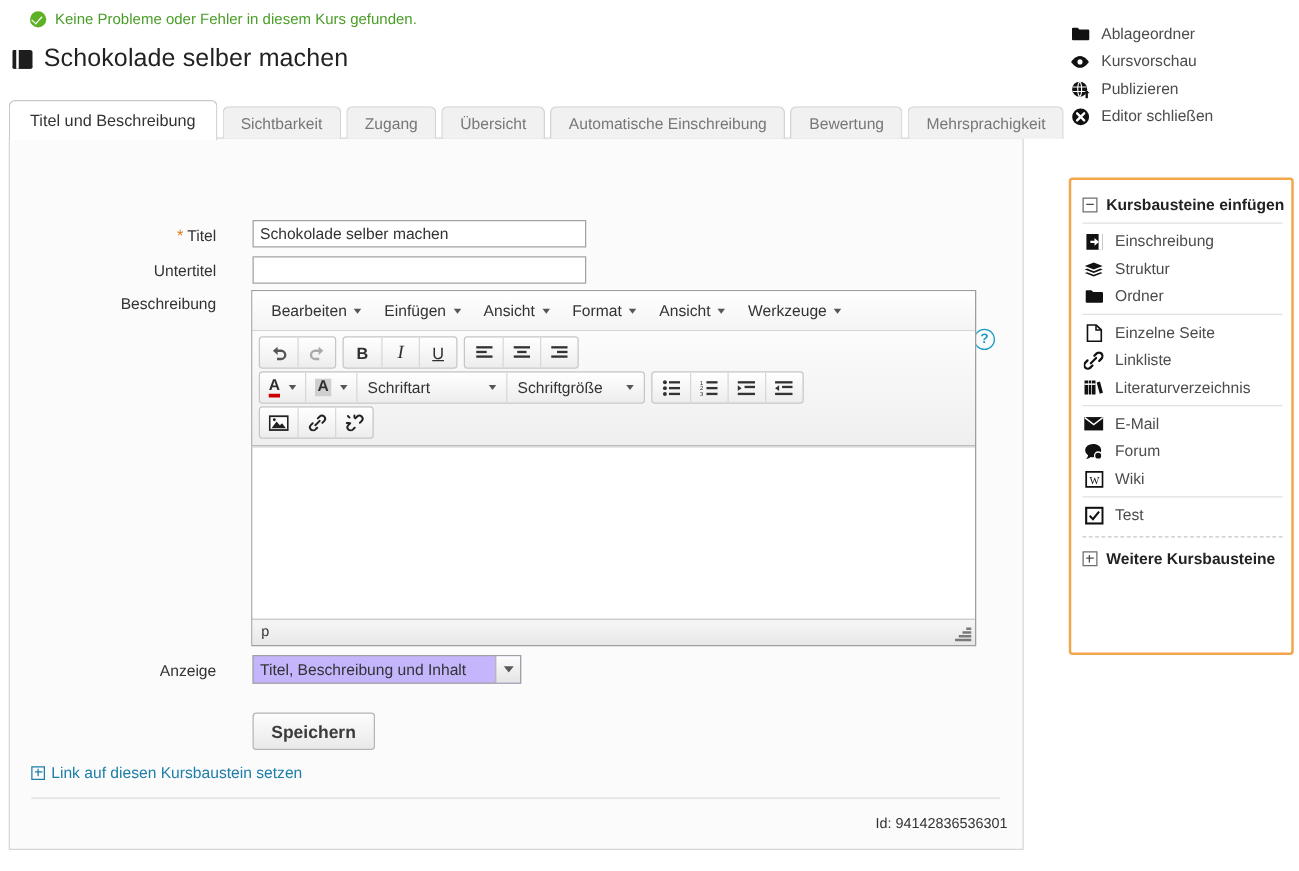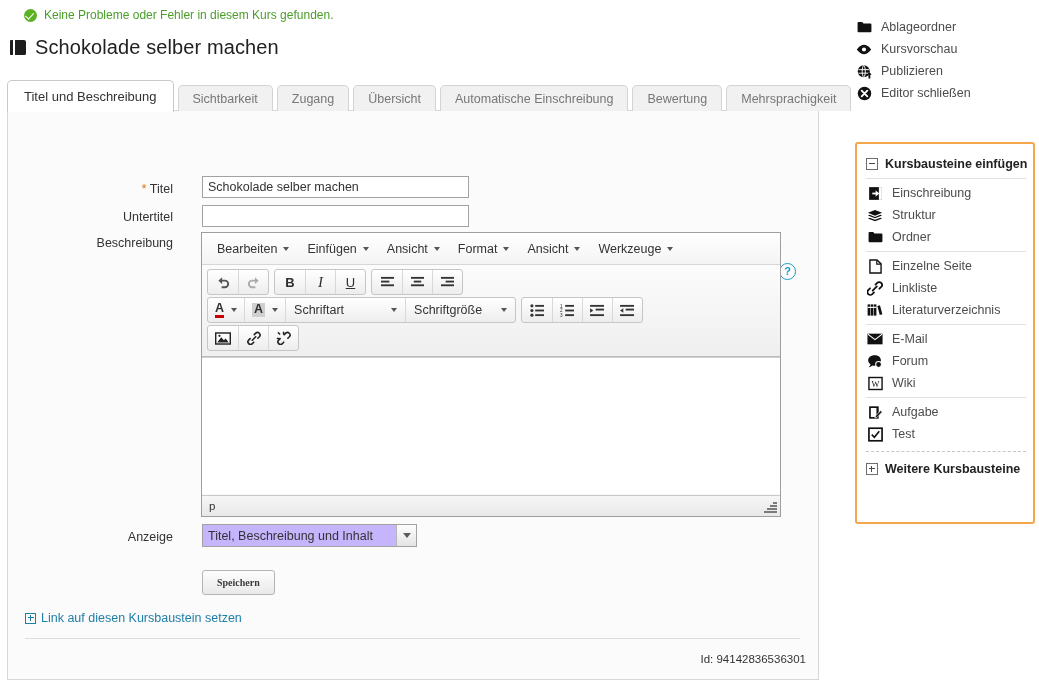--- a/index.html
+++ b/index.html
@@ -308,22 +308,22 @@
     width: 0; height: 0;
     border-left: 4px solid transparent;
     border-right: 4px solid transparent;
     border-top: 5px solid #5a5a5a;
   }
 
   .save-btn {
     position: absolute;
     left: 201px; top: 570px;
     padding: 6px 14px;
-    font-family: Liberation Serif, serif;
-    font-size: 10px;
+    font-family: Liberation Sans, sans-serif;
+    font-size: 14px;
     font-weight: bold;
     color: #3b3b3b;
     background: linear-gradient(#fdfdfd, #e9e9e9);
     border: 1px solid #b4b4b4;
     border-radius: 3px;
     cursor: pointer;
   }
 
   .expand-link {
     position: absolute;
@@ -844,30 +844,20 @@
               </svg>
           </span>
           <span>Wiki</span>
         </div>
 
         <div class="divider"></div>
 
         <div class="sb-item">
           <span class="sb-icon">
             <svg width="15" height="15" viewBox="0 0 16 16">
-                <path d="M1.2 1.4h10.2v13.2H1.2z" fill="#111"></path>
-                <path d="M3 3.2h6v9.6H3z" fill="#fff"></path>
-                <path d="M8.2 11.5 13.6 5.9l1.6 1.6-5.4 5.6-2.4 0.8z" fill="#111" stroke="#fff" stroke-width="0.7"></path>
-              </svg>
-          </span>
-          <span>Aufgabe</span>
-        </div>
-        <div class="sb-item">
-          <span class="sb-icon">
-            <svg width="15" height="15" viewBox="0 0 16 16">
                 <rect x="1" y="1.3" width="14" height="13.4" fill="#fff" stroke="#111" stroke-width="1.8"></rect>
                 <path d="M4 8.2 6.8 11 12 4.6" fill="none" stroke="#111" stroke-width="1.8"></path>
               </svg>
           </span>
           <span>Test</span>
         </div>
 
         <div class="divider dashed"></div>
 
         <div class="sb-head" style="margin-top:6px;">

